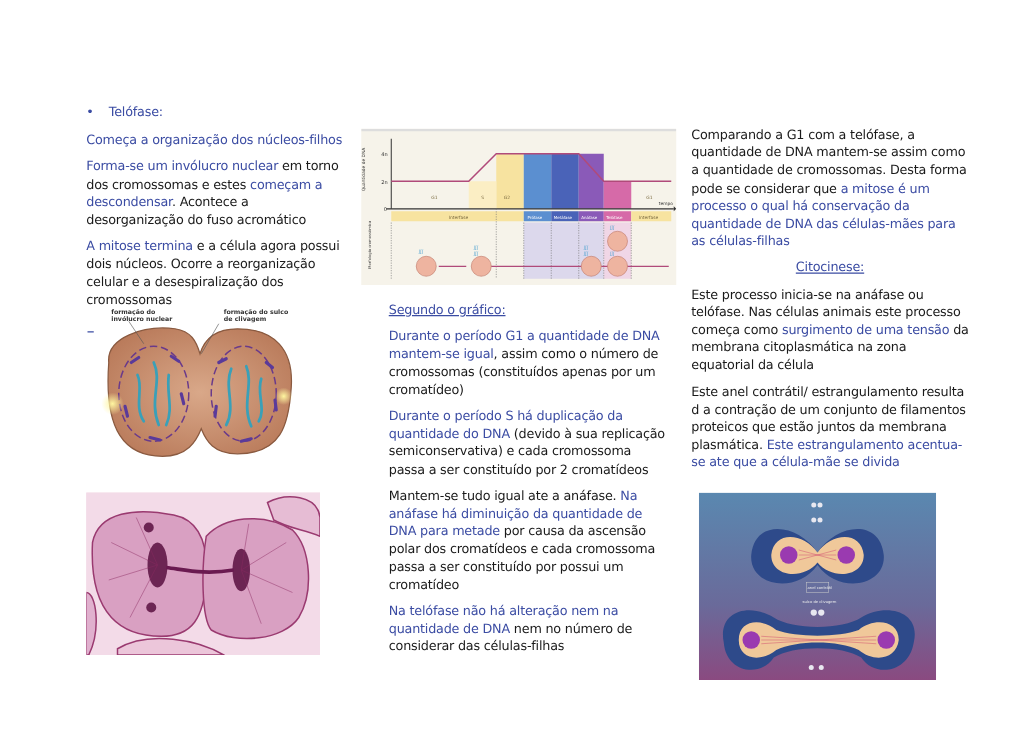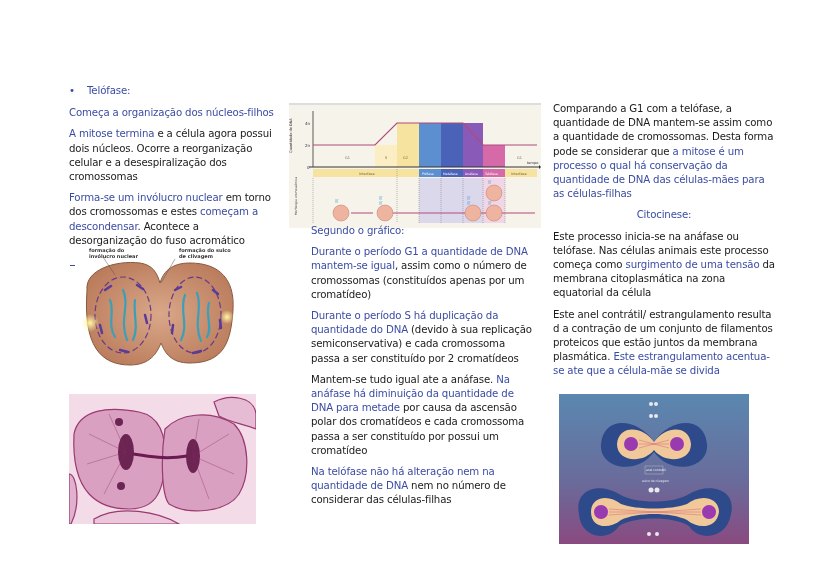--- a/index.html
+++ b/index.html
@@ -4,62 +4,62 @@
 <style>
   html, body { margin: 0; padding: 0; background: #ffffff; }
   body {
     width: 828px; height: 586px; position: relative; overflow: hidden;
     font-family: "DejaVu Sans", "Liberation Sans", sans-serif;
     color: #1a1a1a;
   }
   .col { position: absolute; font-size: 10.2px; line-height: 14.2px; letter-spacing: -0.15px; }
   .col p { margin: 0 0 7px 0; }
   .hl { color: #3b4ca3; }
-  .heading-u { color: #3b4ca3; }
+  .heading-u { color: #3b4ca3; text-decoration: underline; }
   .center { text-align: center; }
 
   
   #col1 { left: 69px; top: 84px; width: 206px; }
   .bullet-line { padding-left: 18px; position: relative; margin-bottom: 8px !important; color: #3b4ca3; }
   .bullet-line .dot { position: absolute; left: 0; top: 0; color: #3b4ca3; }
   .stray-dash { position: absolute; left: 70px; top: 265px; width: 5px; height: 1px; background: #3b4ca3; }
 
   
   #fig-telophase { position: absolute; left: 75px; top: 245px; width: 170px; height: 130px; }
   #fig-telophase .lbl { position: absolute; font-size: 5px; line-height: 6px; font-weight: bold; color: #333; }
 
   
   #fig-micro { position: absolute; left: 69px; top: 394px; width: 187px; height: 130px; overflow: hidden; background: #f2d8e6; }
 
   
   #chart { position: absolute; left: 289px; top: 103px; width: 252px; height: 125px; background: #f6f3ea; }
 
   
-  #col2 { left: 311px; top: 224px; width: 225px; }
+  #col2 { left: 311px; top: 242px; width: 225px; }
 
   
   #col3 { left: 553px; top: 82px; width: 222px; margin-top: 20px; }
 
   
   #fig-cyto { position: absolute; left: 559px; top: 394px; width: 190px; height: 150px; overflow: hidden; }
 </style>
 </head>
 <body>
 
 <div id="col1" class="col">
   <p class="bullet-line">
     <span class="dot">•</span>
     <span>Telófase:</span>
   </p>
   <p class="hl">Começa a organização dos núcleos-filhos</p>
   <p>
+    <span class="hl">Forma-se um invólucro nuclear</span><span> em torno dos cromossomas e estes </span><span class="hl">começam a descondensar</span><span>. Acontece a desorganização do fuso acromático</span>
+  </p>
+  <p>
     <span class="hl">A mitose termina</span><span> e a célula agora possui dois núcleos. Ocorre a reorganização celular e a desespiralização dos cromossomas</span>
-  </p>
-  <p>
-    <span class="hl">Forma-se um invólucro nuclear</span><span> em torno dos cromossomas e estes </span><span class="hl">começam a descondensar</span><span>. Acontece a desorganização do fuso acromático</span>
   </p>
 </div>
 
 <div class="stray-dash"></div>
 
 <div id="fig-telophase">
   <svg width="170" height="130" viewBox="0 0 170 130">
     <defs>
       <radialGradient id="cellG" cx="50%" cy="50%" r="60%">
         <stop offset="0%" stop-color="#d9a889"></stop>

